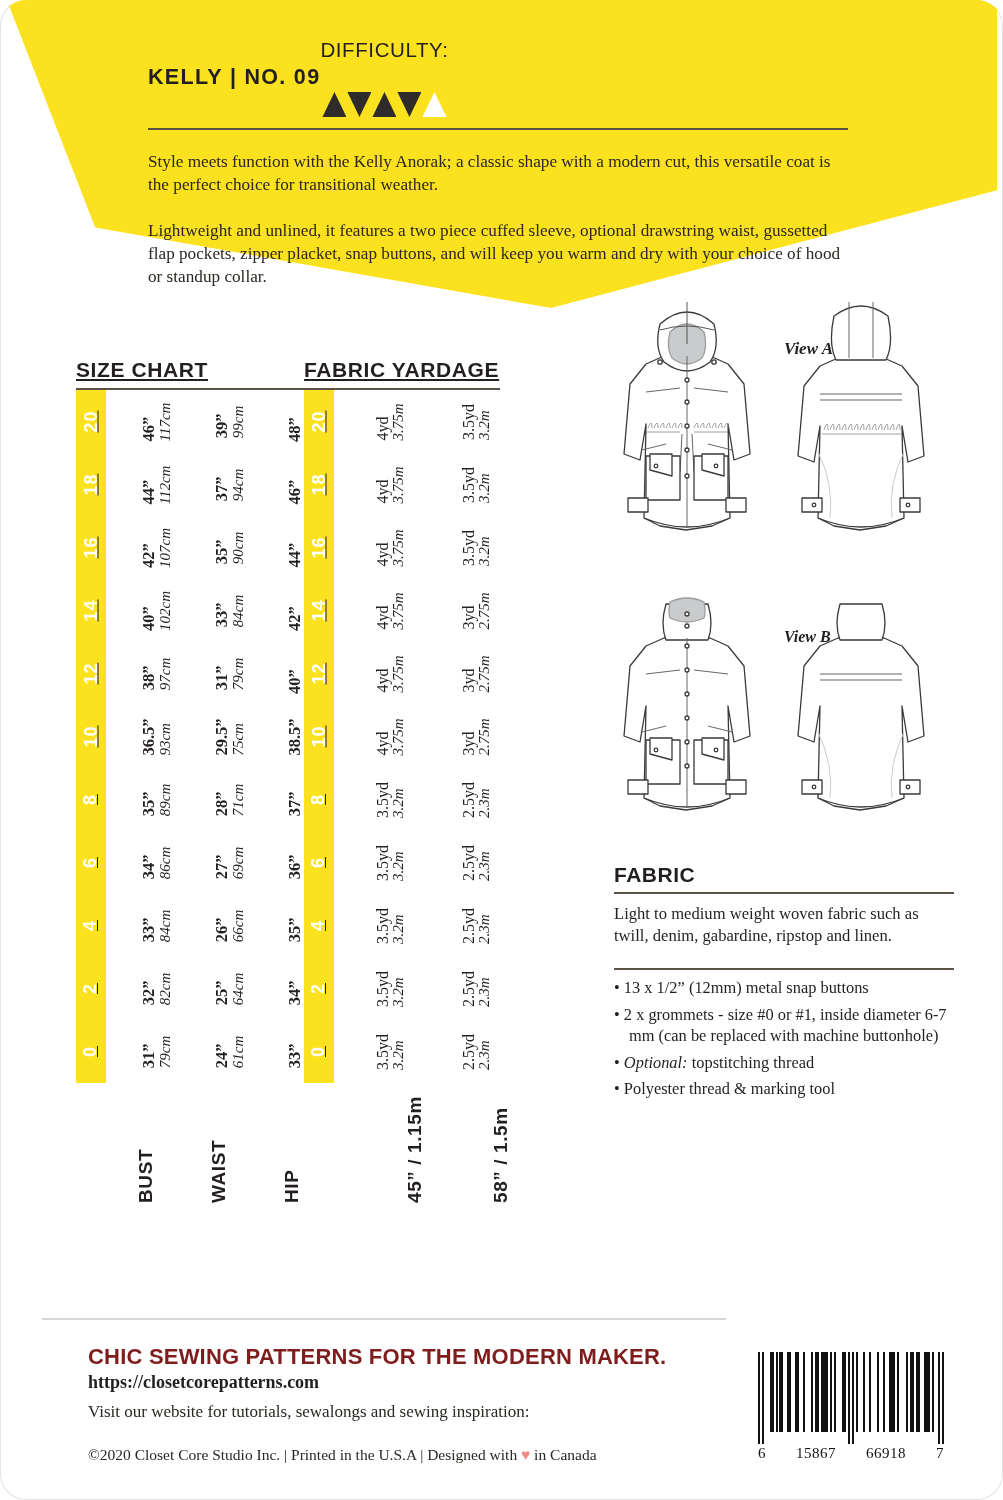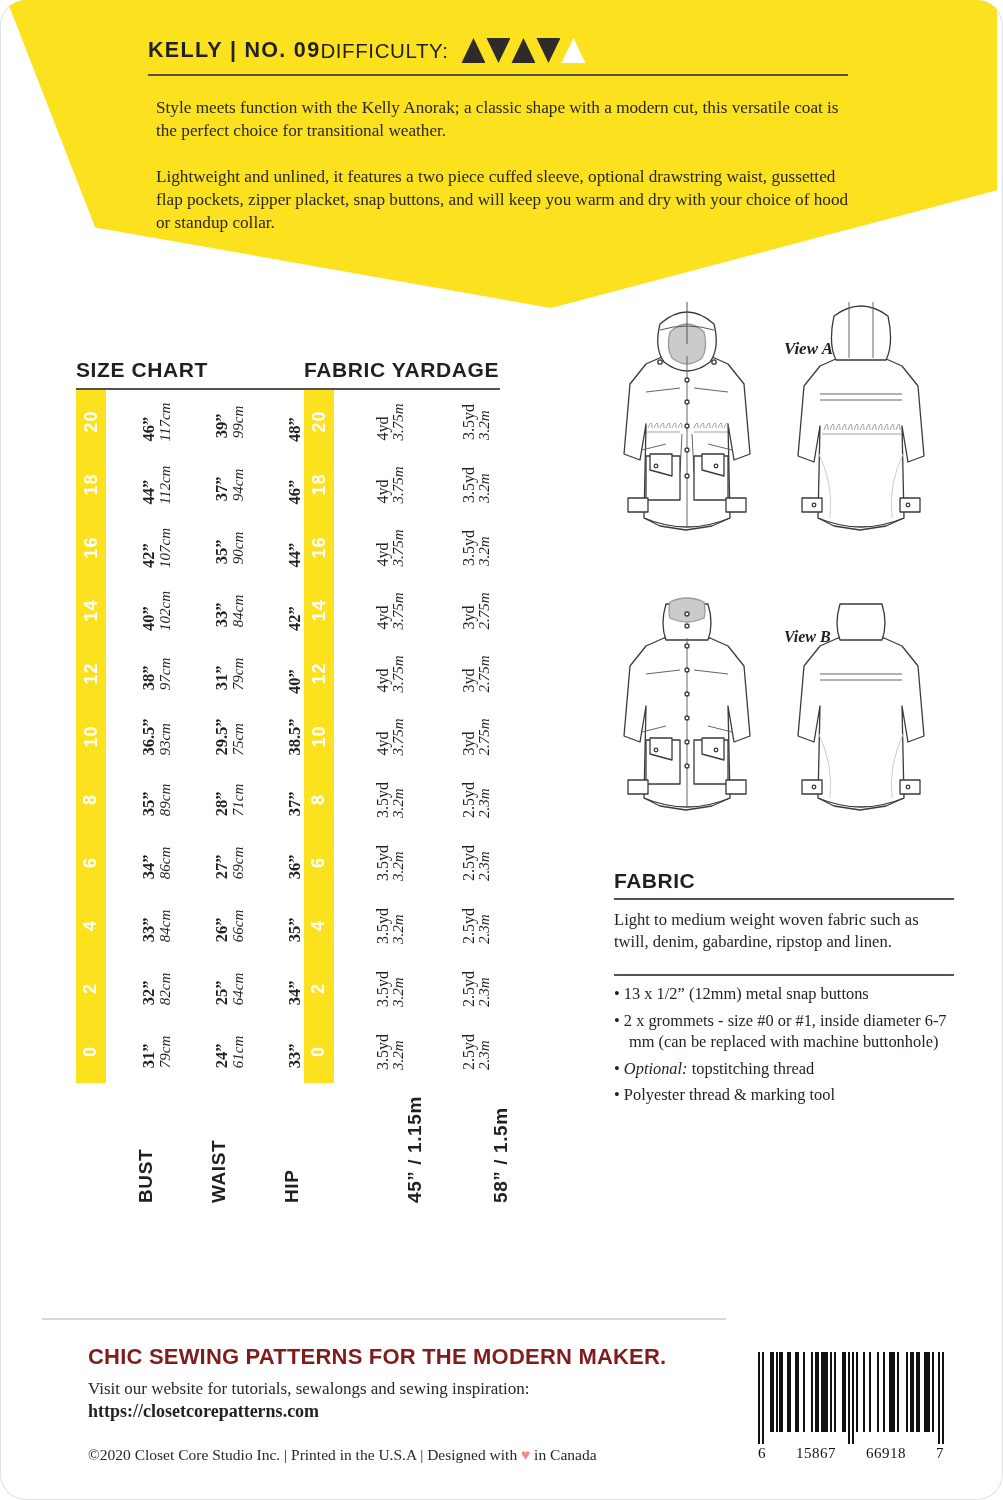--- a/index.html
+++ b/index.html
@@ -21,41 +21,41 @@
     background:#FBE11E;
     clip-path:polygon(0% 0%, 100% 0%, 100% 62%, 55% 100%, 9% 74%);
     -webkit-clip-path:polygon(0% 0%, 100% 0%, 100% 62%, 55% 100%, 9% 74%);
   }
   #banner-inner{position:absolute;left:148px;top:38px;width:700px;}
   .hdr-row{display:flex;align-items:center;justify-content:flex-start;}
   #pattern-title{
     font-family:"Liberation Sans", sans-serif;
     font-weight:bold;font-size:21.5px;letter-spacing:1.3px;color:#231f20;
   }
-  .diff-wrap{display:flex;align-items:center;gap:13px;}
+  .diff-wrap{display:flex;align-items:center;gap:30px;flex-direction:column;}
   #difficulty-label{
     font-family:"Liberation Sans", sans-serif;
     font-size:20.5px;letter-spacing:.6px;color:#231f20;
   }
   .tri-row{display:flex;align-items:center;gap:1px;}
   .tri{width:24px;height:25px;}
   .tri.up{clip-path:polygon(50% 0,100% 100%,0 100%);}
   .tri.down{clip-path:polygon(0 0,100% 0,50% 100%);}
   .tri.filled{background:#2e2b2a;}
   .tri.empty{background:#ffffff;}
   #hdr-rule{height:2px;background:#5a5248;margin-top:11px;width:700px;}
   .banner-p{
-    font-size:17.2px;line-height:1.33;margin:8px;color:#2b2722;
+    font-size:17.2px;line-height:1.33;margin:0;color:#2b2722;
     width:700px;
   }
   #banner-p1{margin-top:21px;}
   #banner-p2{margin-top:23px;}
 
   
-  #charts{position:absolute;left:76px;top:358px;width:470px;}
+  #charts{position:absolute;left:76px;top:358px;width:470px;text-decoration:underline;}
   .chart-heads{display:flex;}
   .chart-head{
     font-family:"Liberation Sans", sans-serif;
     font-weight:bold;font-size:21px;letter-spacing:.6px;color:#231f20;
   }
   #size-chart-head{width:228px;}
   #yardage-head{width:242px;}
   #charts-rule{height:2px;background:#5a5248;margin-top:6px;width:424px;}
 
   .tables{display:flex;margin-top:0;}
@@ -798,21 +798,21 @@
             <rect x="106" y="180" width="20" height="14" fill="#fff"></rect>
             <circle cx="20" cy="187" r="1.8" fill="#fff"></circle>
             <circle cx="114" cy="187" r="1.8" fill="#fff"></circle>
             <path d="M24 198 Q67 216 110 198" fill="none" stroke="#3a3a3a"></path>
           </g>
         </g>
         <text x="170" y="58" font-family="Liberation Serif, serif" font-style="italic" font-weight="bold" font-size="16" fill="#231f20">View B</text>
       </svg>
     </div>
 
-    <div style="margin-top:16px">
+    <div style="margin-top:10px">
       <div class="sec-head">FABRIC</div>
       <div class="sec-rule"></div>
       <div class="sec-body">Light to medium weight woven fabric such as twill, denim, gabardine, ripstop and linen.</div>
     </div>
 
     <div style="margin-top:22px">
       <div class="sec-rule"></div>
       <ul class="notions" id="notions-list">
           <li>• 13 x 1/2” (12mm) metal snap buttons</li>
           <li>• 2 x grommets - size #0 or #1, inside diameter 6-7 mm (can be replaced with machine buttonhole)</li>
@@ -821,22 +821,22 @@
         </ul>
     </div>
   </div>
 
   <svg id="footer-sep" viewBox="0 0 920 2" preserveAspectRatio="none">
     <line x1="0" y1="1" x2="684" y2="1" stroke="#d8d8d8" stroke-width="2"></line>
   </svg>
 
   <div id="footer">
     <div id="tagline">CHIC SEWING PATTERNS FOR THE MODERN MAKER.</div>
+    <div id="site">https://closetcorepatterns.com</div>
     <div id="visit">Visit our website for tutorials, sewalongs and sewing inspiration:</div>
-    <div id="site">https://closetcorepatterns.com</div>
     <div id="copyright">
       <span>©2020 Closet Core Studio Inc. | Printed in the U.S.A | Designed with </span><span class="heart">♥</span><span> in Canada</span>
     </div>
   </div>
 
   <div id="barcode">
     <div id="bars">
         <i style="width: 1.95789px; margin-bottom: 0px;"></i>
         <i style="width: 1.95789px; background: transparent; margin-bottom: 0px;"></i>
         <i style="width: 1.95789px; margin-bottom: 0px;"></i>

